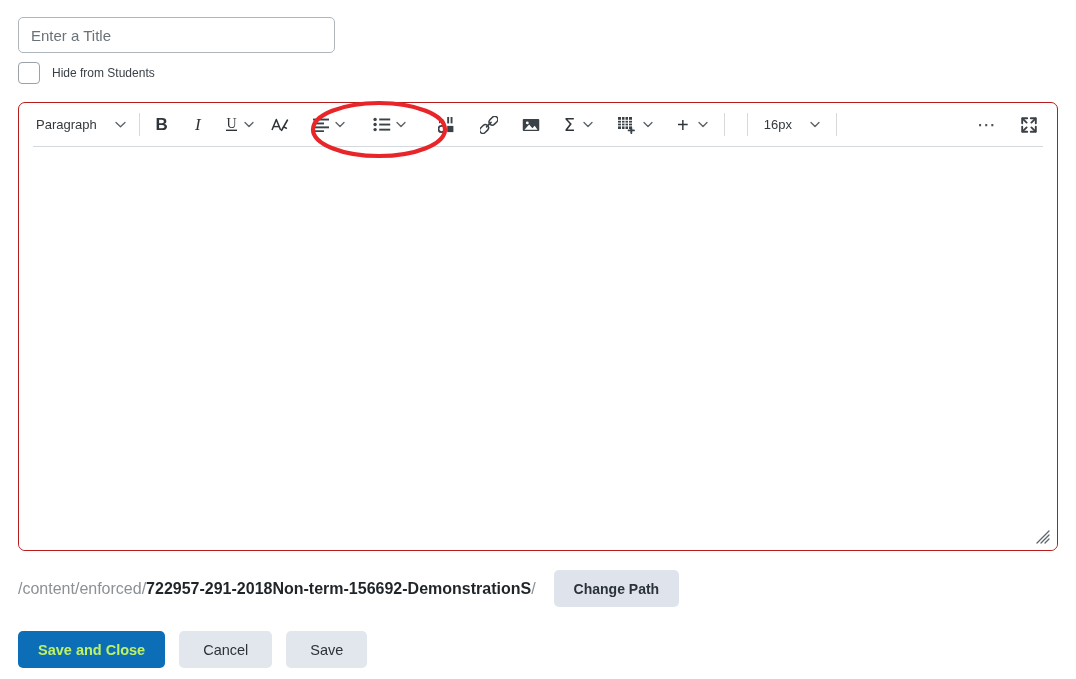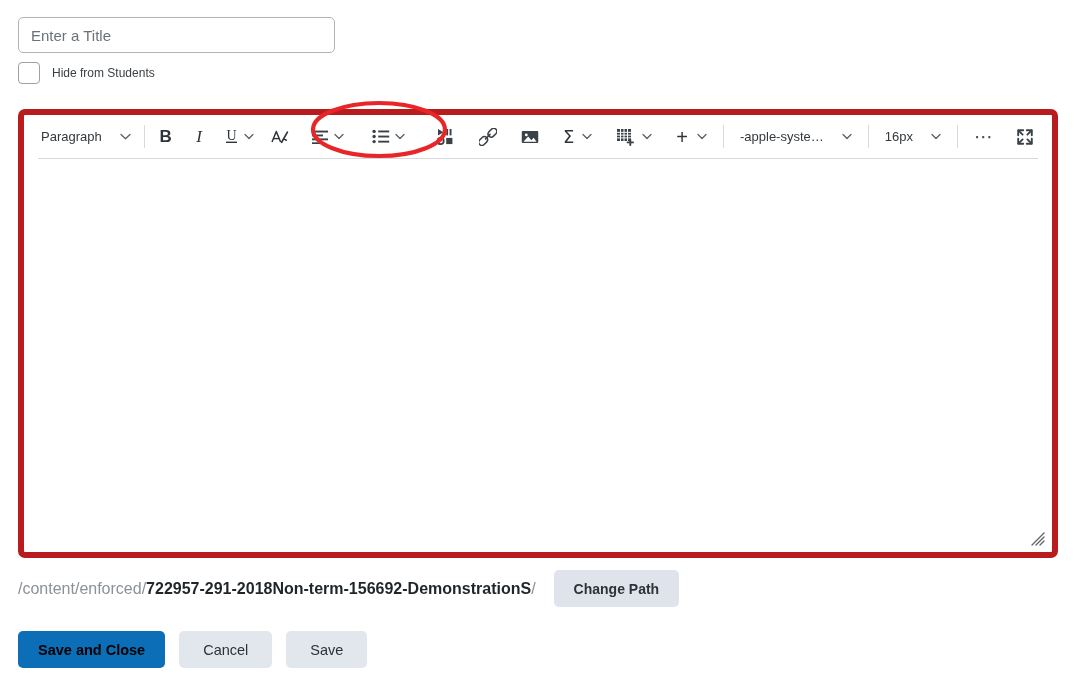--- a/index.html
+++ b/index.html
@@ -80,25 +80,25 @@
   .hide-label {
     font-size: 12px;
     color: #3a4045;
     font-family: "Liberation Sans", sans-serif;
   }
 
   
   .editor {
     position: absolute;
     left: 18px;
-    top: 109px;
+    top: 102px;
     width: 1040px;
     height: 449px;
     box-sizing: border-box;
-    border: 6px solid #b91c1c;
+    border: 1px solid #b91c1c;
     border-radius: 7px;
     background: #fff;
   }
   .toolbar {
     height: 43px;
     display: flex;
     align-items: center;
     padding: 0 9px;
     box-sizing: border-box;
     position: relative;
@@ -219,21 +219,21 @@
   .btn {
     height: 37px;
     border: none;
     border-radius: 5px;
     font-family: "Liberation Sans", sans-serif;
     font-size: 14.5px;
     cursor: pointer;
   }
   .btn-primary {
     background: #0d6eb8;
-    color: #000000;
+    color: #bef264;
     font-weight: bold;
     padding: 0 20px;
   }
   .btn-secondary {
     background: #e2e6ed;
     color: #2c3338;
     padding: 0 24px;
   }
 </style>
 </head>
@@ -378,26 +378,20 @@
 
     <div class="tb-item">
       <span class="plus-g">+</span>
       <svg class="chev" width="10" height="7" viewBox="0 0 10 7" style="margin-left:9px;">
         <path d="M1 1.5 L5 5.5 L9 1.5" fill="none" stroke="#5a6066" stroke-width="1.3" stroke-linecap="round" stroke-linejoin="round"></path>
       </svg>
     </div>
 
     <div class="tb-sep" style="margin:0 11px;"></div>
 
-    <div class="tb-item">
-      <span class="tb-text">-apple-syste…</span>
-      <svg class="chev" width="10" height="7" viewBox="0 0 10 7" style="margin-left:18px;">
-        <path d="M1 1.5 L5 5.5 L9 1.5" fill="none" stroke="#5a6066" stroke-width="1.3" stroke-linecap="round" stroke-linejoin="round"></path>
-      </svg>
-    </div>
 
     <div class="tb-sep" style="margin:0 11px;"></div>
 
     <div class="tb-item">
       <span class="tb-text">16px</span>
       <svg class="chev" width="10" height="7" viewBox="0 0 10 7" style="margin-left:18px;">
         <path d="M1 1.5 L5 5.5 L9 1.5" fill="none" stroke="#5a6066" stroke-width="1.3" stroke-linecap="round" stroke-linejoin="round"></path>
       </svg>
     </div>
 

